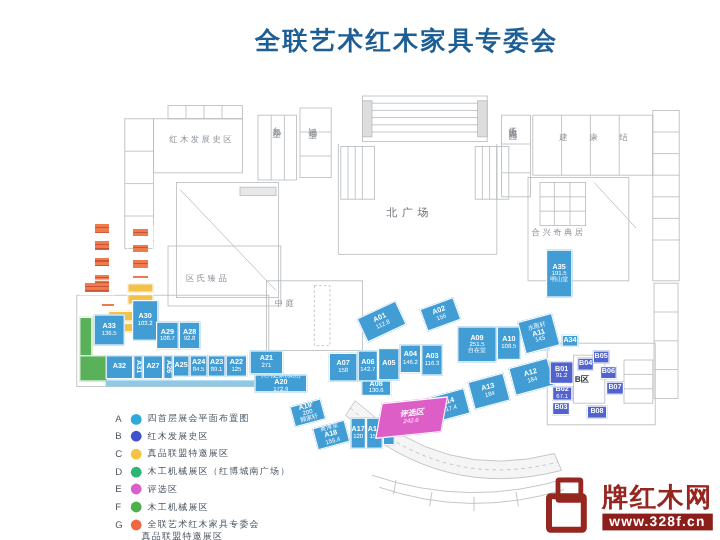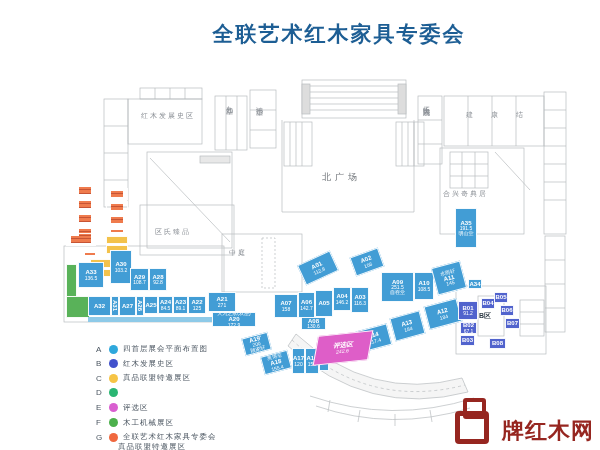--- a/index.html
+++ b/index.html
@@ -360,20 +360,21 @@
         <span class="lg-label">红木发展史区</span>
       </div>
       <div class="lg-row" style="left: 96px; top: 373.4px;">
         <span class="lg-letter">C</span>
         <span class="lg-dot" style="background: rgb(246, 196, 69);"></span>
         <span class="lg-label">真品联盟特邀展区</span>
       </div>
       <div class="lg-row" style="left: 96px; top: 388.1px;">
         <span class="lg-letter">D</span>
         <span class="lg-dot" style="background: rgb(43, 182, 115);"></span>
+        <span class="lg-label">木工机械展区（红博城南广场）</span>
       </div>
       <div class="lg-row" style="left: 96px; top: 402.8px;">
         <span class="lg-letter">E</span>
         <span class="lg-dot" style="background: rgb(217, 95, 208);"></span>
         <span class="lg-label">评选区</span>
       </div>
       <div class="lg-row" style="left: 96px; top: 417.5px;">
         <span class="lg-letter">F</span>
         <span class="lg-dot" style="background: rgb(76, 176, 76);"></span>
         <span class="lg-label">木工机械展区</span>
@@ -386,16 +387,17 @@
       <span class="lg-label2" style="left: 118px; top: 442.2px;">真品联盟特邀展区</span>
     </div>
 
   <div id="wm">
     <div id="wm-glyph">
       <div class="g1"></div>
         <div class="g2"></div>
     </div>
     <div id="wm-right">
       <div id="wm-brand">牌红木网</div>
+      <div id="wm-url">www.328f.cn</div>
     </div>
   </div>
 
 </div>
 
 </body></html>

